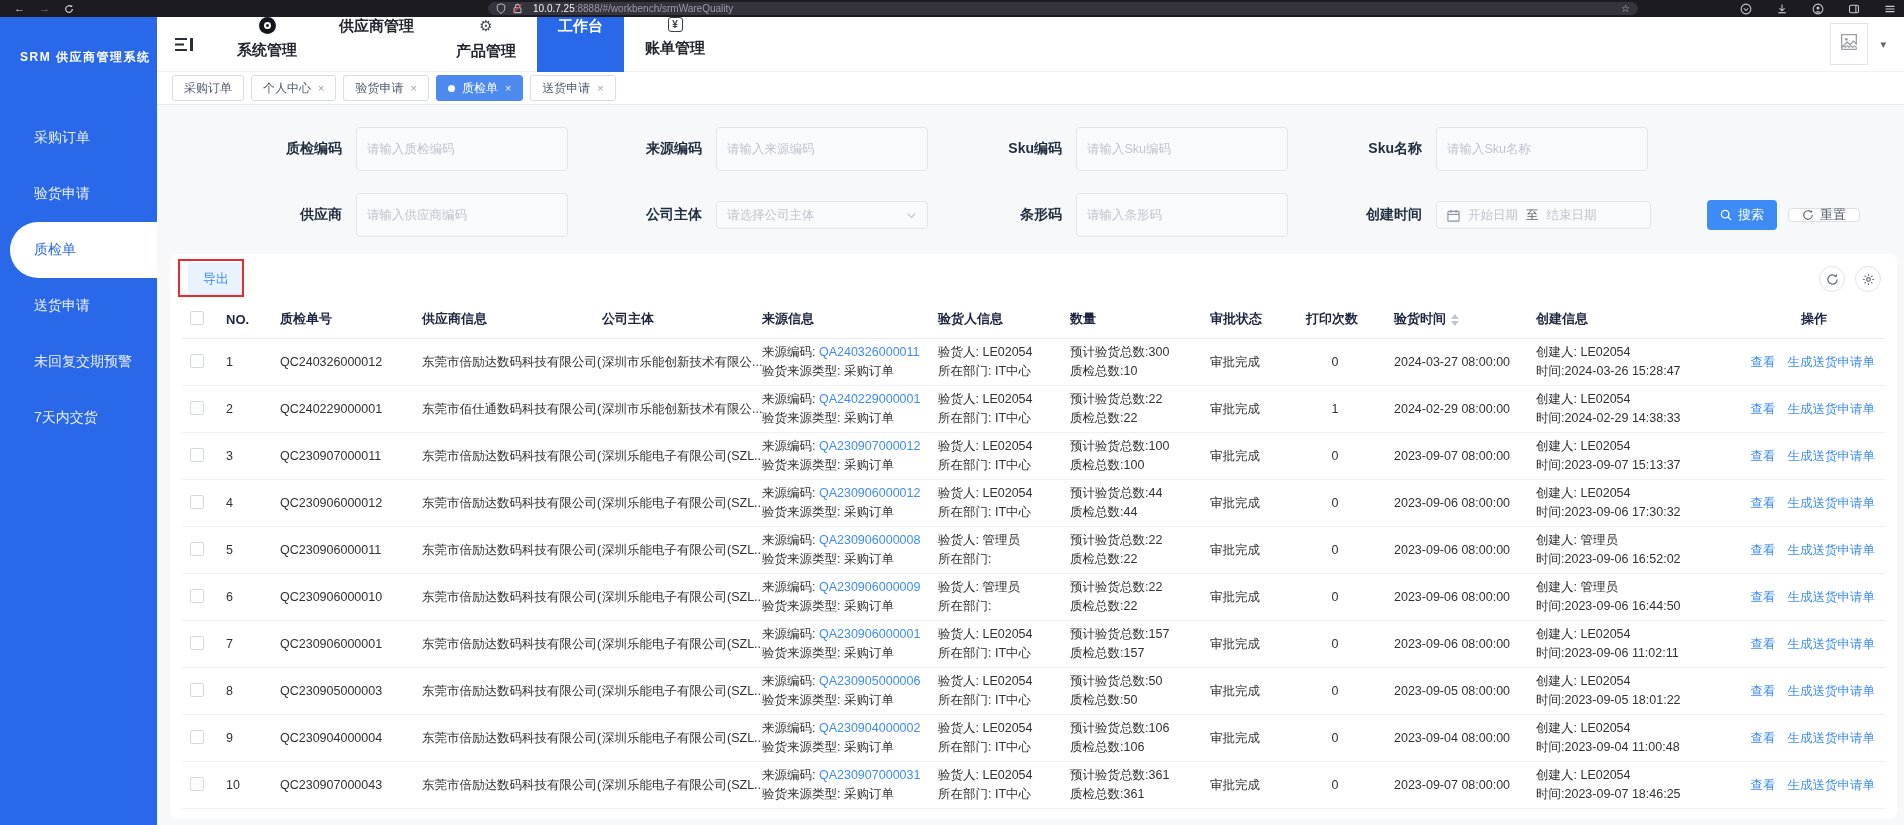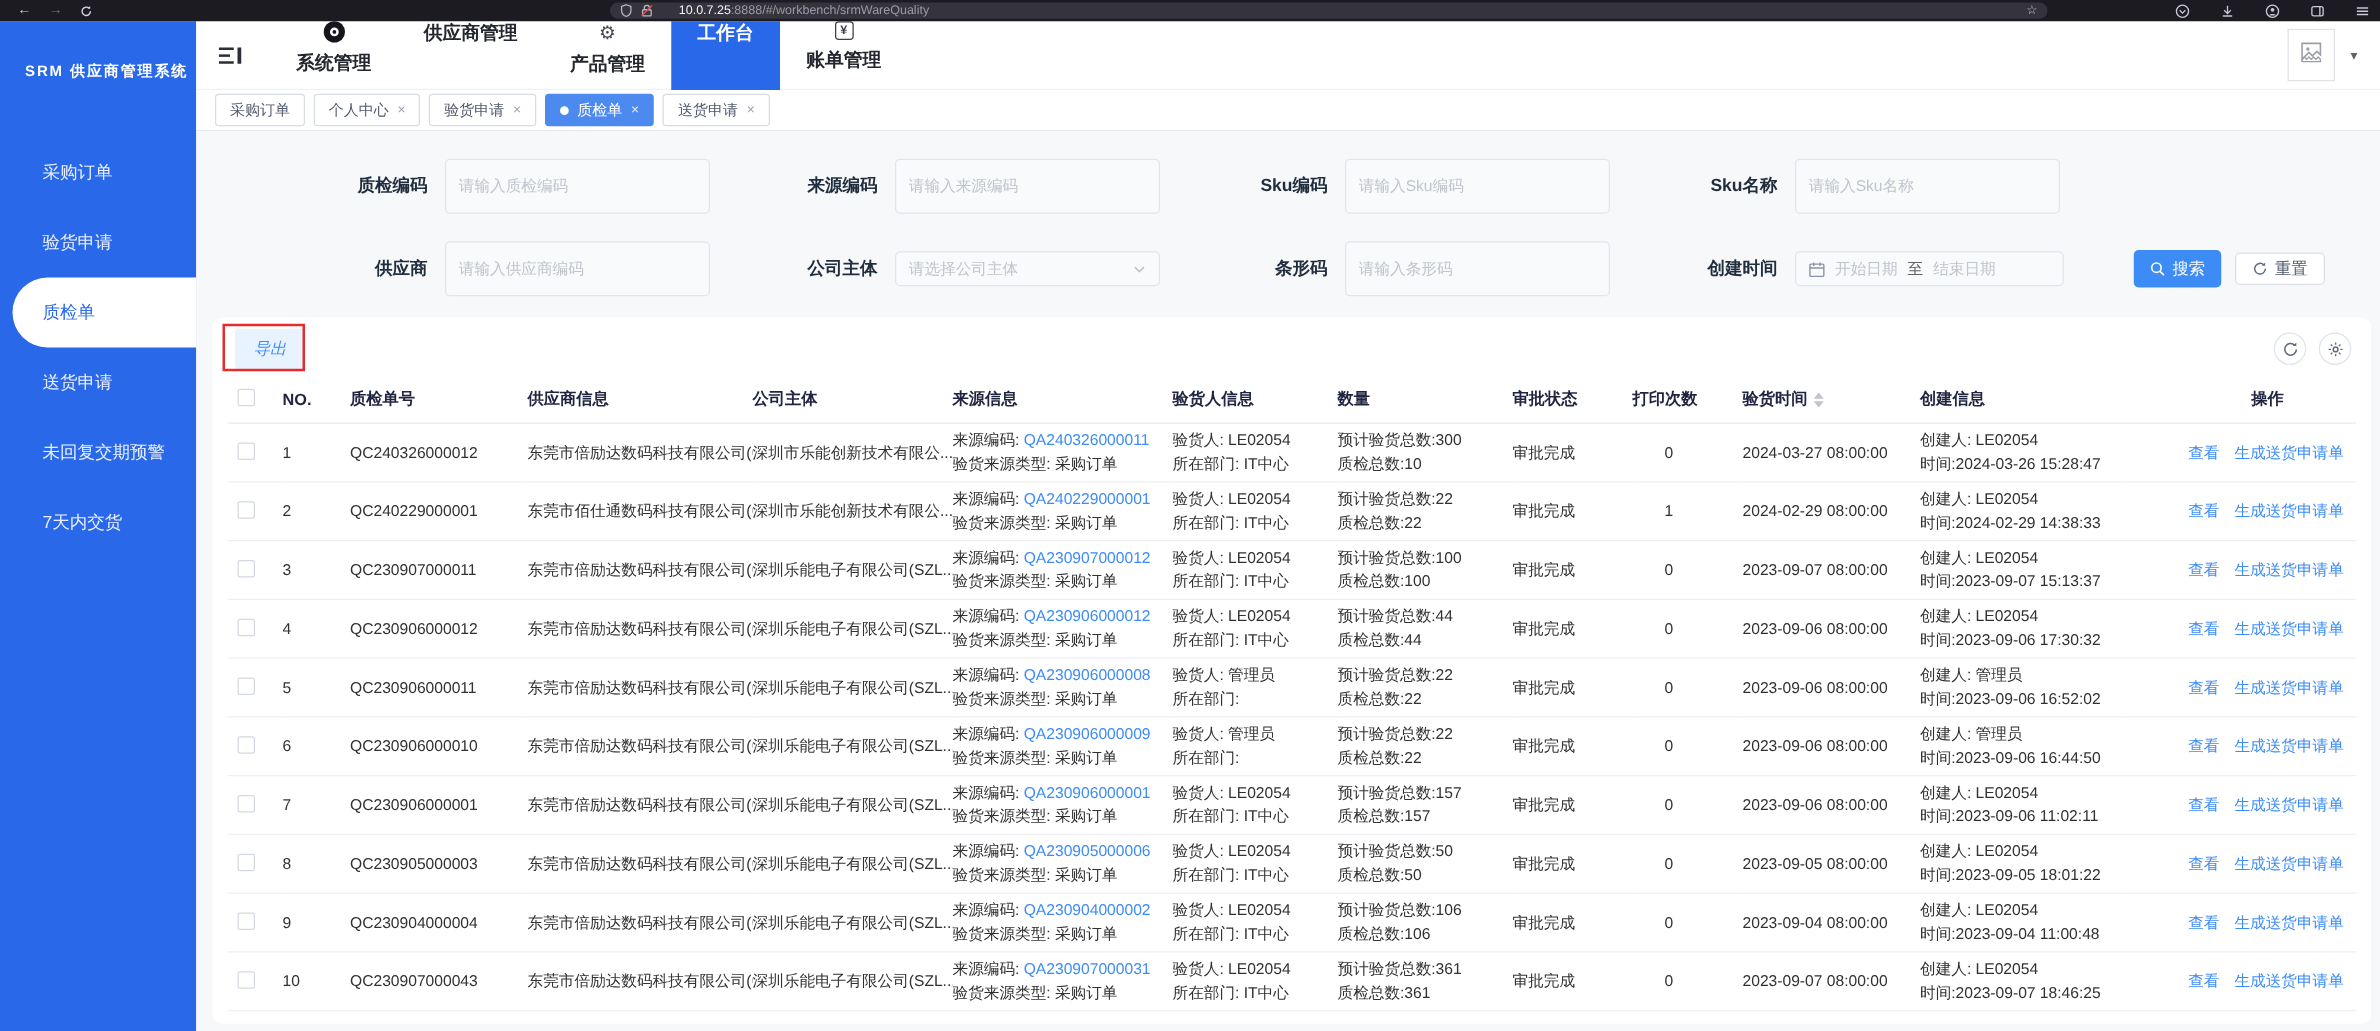--- a/index.html
+++ b/index.html
@@ -8,21 +8,21 @@
     width:1904px; height:825px; overflow:hidden;
     font-family:"Liberation Sans","DejaVu Sans",sans-serif;
     background:#f7f8fa; color:#303133;
   }
   
   .browser-bar{ height:17px; background:#1c1b22; display:flex; align-items:center; position:relative; }
   .b-ico{ color:#d4d4dc; font-size:11px; line-height:17px; margin-left:14px; display:inline-flex; align-items:center; }
   .b-ico.dim{ color:#77767f; }
   .url-bar{ position:absolute; left:488px; top:2px; width:1150px; height:13px; background:#35343d; border-radius:7px;
     display:flex; align-items:center; padding:0 8px; font-size:10px; }
-  .url-host{ color:#f3f3f6; margin-left:20px; white-space:nowrap; }
+  .url-host{ color:#f3f3f6; margin-left:10px; white-space:nowrap; }
   .url-rest{ color:#9b9aa6; white-space:nowrap; }
   .url-star{ margin-left:auto; color:#c7c7d1; font-size:10px; }
   .b-right{ position:absolute; right:8px; top:0; height:17px; display:flex; align-items:center; gap:24px; }
   .b-right svg, .url-bar svg{ display:block; }
   
   .app{ display:flex; height:808px; }
   .sidebar{ width:157px; background:#2968e9; flex:0 0 157px; display:flex; flex-direction:column; }
   .sidebar-title{ color:#ffffff; font-weight:bold; font-size:12px; letter-spacing:1.5px; white-space:nowrap;
     padding:32px 0 0 20px; }
   .menu{ margin-top:44px; }
@@ -63,28 +63,28 @@
   .f-input::placeholder{ color:#c0c4cc; }
   .f-select,.f-date{ width:212px; height:28px; background:#f8fafc; border:1px solid #e0e5ee; border-radius:4px;
     display:flex; align-items:center; padding:0 10px; font-size:12.5px; cursor:pointer; }
   .f-select .ph,.f-date .ph{ color:#c0c4cc; }
   .f-select svg{ margin-left:auto; }
   .f-date{ width:215px; gap:8px; }
   .f-date .sep{ color:#606266; }
   .f-buttons{ display:flex; align-items:center; gap:11px; margin-left:12px; }
   .btn-primary{ height:30px; background:#3d8cf5; color:#fff; border:none; border-radius:4px; font-size:13px;
     display:inline-flex; align-items:center; gap:6px; padding:0 13px; cursor:pointer; font-family:inherit; }
-  .btn-plain{ height:26px; background:#fff; color:#4e5969; border:1px solid #dcdfe6; border-radius:4px; font-size:13px;
+  .btn-plain{ height:14px; background:#fff; color:#4e5969; border:1px solid #dcdfe6; border-radius:4px; font-size:13px;
     display:inline-flex; align-items:center; gap:6px; padding:0 13px; cursor:pointer; font-family:inherit; }
   
   .table-card{ background:#fff; margin:0 7px 0 13px; border-radius:8px; padding:8px 12px 10px; position:relative; }
   .red-annotation{ position:absolute; left:8px; top:5px; width:66px; height:38px; border:2px solid #e52b2b; pointer-events:none; }
   .card-toolbar{ display:flex; align-items:center; height:34px; }
   .btn-export{ background:#e8f3ff; color:#3d8cf5; border:none; border-radius:3px; font-size:13px; padding:7px 15px;
-    margin-left:6px; cursor:pointer; font-family:inherit;font-style:italic; }
+    margin-left:6px; cursor:pointer; font-family:inherit; }
   .toolbar-icons{ margin-left:auto; display:flex; gap:10px; margin-right:4px; }
   .circle-btn{ width:26px; height:26px; border:1px solid #e0e3ea; border-radius:50%; display:flex; align-items:center;
     justify-content:center; color:#5f6b7d; cursor:pointer; background:#fff; font-size:13px; }
   table.grid{ width:100%; border-collapse:collapse; table-layout:fixed; margin-top:4px; }
   .grid th{ font-size:13px; font-weight:bold; color:#1f2440; text-align:left; padding:10px 6px 10px 0;
     border-bottom:1px solid #e8eaf0; white-space:nowrap; }
   .grid td{ font-size:12.5px; color:#303133; padding:4px 6px 4px 0; border-bottom:1px solid #eef0f5;
     white-space:nowrap; overflow:hidden; height:41px; vertical-align:middle; }
   .grid .c-check{ padding-left:8px; }
   .cb{ width:14px; height:14px; border:1px solid #d4d9e1; border-radius:2px; background:#fff; display:inline-block; cursor:pointer; }

